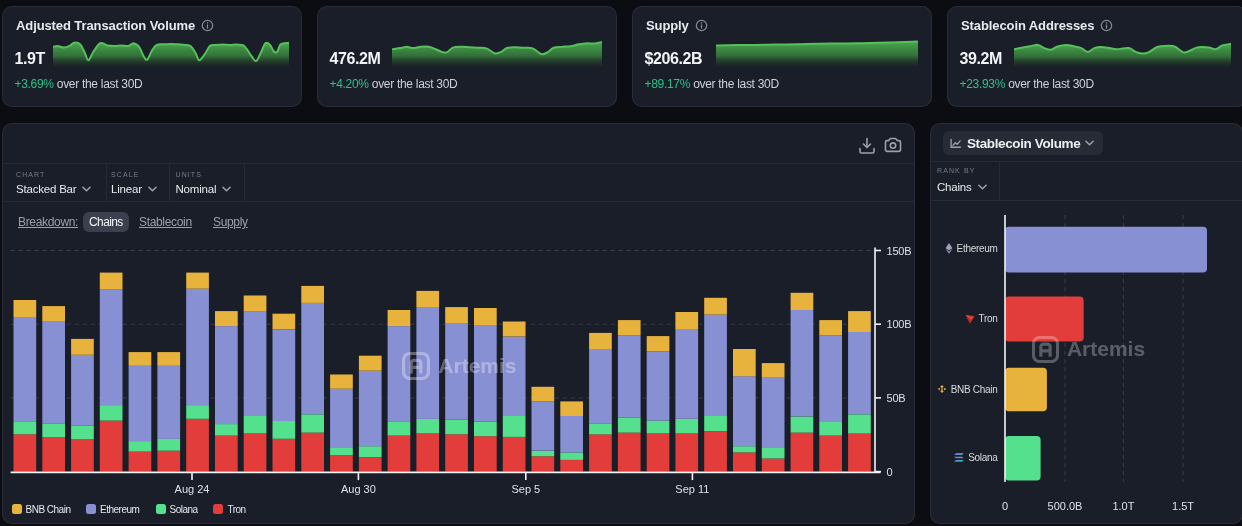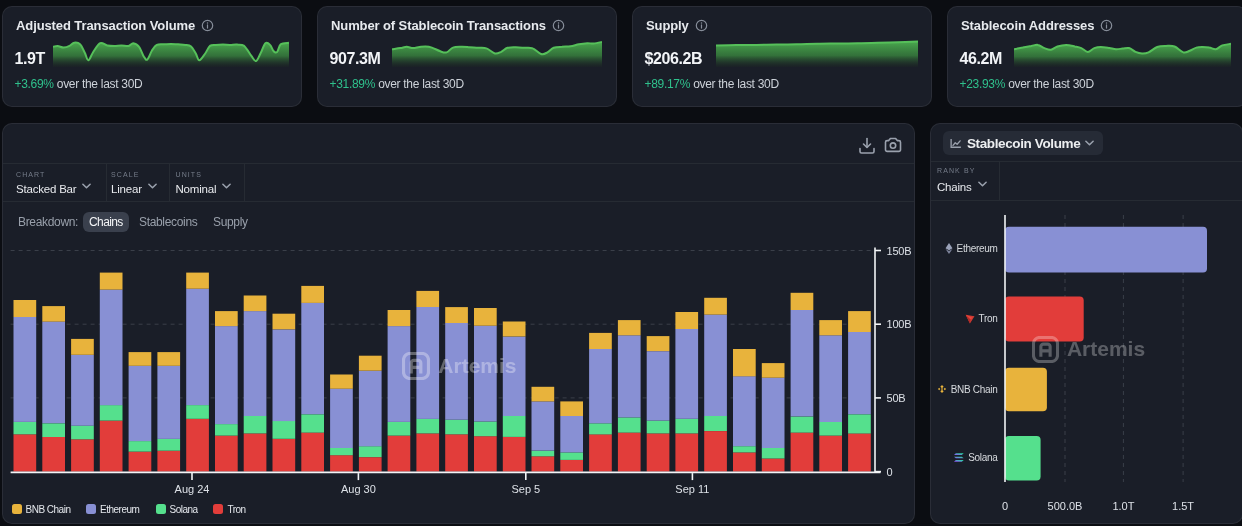--- a/index.html
+++ b/index.html
@@ -18,22 +18,22 @@
   border-radius:10px; }
 .hbtn { position:absolute; background:#262b36; border-radius:6px; display:flex; align-items:center;
   padding:0 9px 0 7px; height:24px; font-size:13.5px; font-weight:bold; color:#eceef0;
   letter-spacing:-0.38px; white-space:nowrap; }
 .hbtn svg:first-child { margin-right:5px; }
 .hbtn svg:last-child { margin-left:5px; }
 .hline { position:absolute; left:0; right:0; height:1px; background:#262b33; }
 .vline { position:absolute; width:1px; background:#262b33; }
 .lbl { position:absolute; font-size:7px; color:#767d8a; letter-spacing:1.1px; }
 .val { position:absolute; font-size:11.5px; color:#e8eaee; letter-spacing:-0.2px; display:flex;
-  gap:6px; white-space:nowrap; }
-.bd { position:absolute; font-size:12px; letter-spacing:-0.33px; color:#99a0ab; }
+  align-items:center; gap:6px; white-space:nowrap; }
+.bd { position:absolute; font-size:12px; letter-spacing:-0.33px; color:#99a0ab;text-decoration:underline; }
 .chip { position:absolute; background:#3a404d; border-radius:6px; color:#f4f5f7; font-size:12px;
   letter-spacing:-0.6px; height:20px; line-height:20px; padding:0 6px; }
 .leg { position:absolute; display:flex; align-items:center; gap:4px; font-size:10px;
   letter-spacing:-0.5px; color:#e4e7ec; height:12px; }
 .leg i { width:10px; height:10px; border-radius:2.5px; display:inline-block; }
 .rlab { position:absolute; font-size:10px; letter-spacing:-0.3px; color:#d7dade; display:flex;
   align-items:center; gap:4px; white-space:nowrap; }
 </style></head>
 <body>
 <div class="page">
@@ -54,40 +54,35 @@
               <stop offset="1" stop-color="#1d2a20" stop-opacity="0.25"></stop>
             </linearGradient>
           </defs>
           <path d="M0.0,6.8 C0.8,6.6 3.0,5.8 4.7,5.9 C6.5,6.1 8.7,7.6 10.6,7.6 C12.6,7.6 14.8,6.8 16.5,5.9 C18.3,5.1 19.5,3.0 21.2,2.7 C23.0,2.4 25.4,2.6 27.1,4.3 C28.9,6.0 30.5,10.3 31.9,13.0 C33.2,15.6 34.0,20.4 35.4,20.2 C36.8,20.1 38.2,15.0 40.1,12.2 C42.1,9.3 44.8,4.4 47.2,3.2 C49.6,2.1 51.9,5.0 54.3,5.4 C56.6,5.9 59.0,5.9 61.4,5.9 C63.7,5.9 66.1,5.4 68.4,5.4 C70.8,5.4 73.6,6.3 75.5,5.9 C77.5,5.6 78.5,3.1 80.2,3.2 C82.0,3.4 84.4,4.5 86.1,6.8 C87.9,9.0 89.5,14.6 90.9,16.7 C92.2,18.9 93.0,20.5 94.4,19.4 C95.8,18.4 97.5,12.7 99.1,10.3 C100.7,7.8 101.9,5.8 103.8,4.9 C105.8,3.9 108.6,4.5 110.9,4.3 C113.3,4.2 115.6,4.0 118.0,4.0 C120.4,4.0 122.7,4.2 125.1,4.3 C127.4,4.5 130.0,4.5 132.2,4.9 C134.3,5.2 136.3,5.0 138.1,6.5 C139.8,7.9 141.4,11.2 142.8,13.5 C144.2,15.8 144.7,20.2 146.3,20.2 C147.9,20.2 150.4,15.9 152.2,13.5 C154.0,11.1 155.2,7.4 156.9,5.9 C158.7,4.5 160.7,5.1 162.8,4.9 C165.0,4.6 167.6,4.6 169.9,4.6 C172.3,4.6 174.6,4.9 177.0,4.9 C179.4,4.9 181.7,4.4 184.1,4.6 C186.4,4.8 188.8,4.1 191.2,5.9 C193.5,7.8 196.3,13.1 198.2,15.7 C200.2,18.2 201.4,21.5 203.0,21.1 C204.5,20.6 206.1,15.9 207.7,13.0 C209.3,10.0 210.8,4.6 212.4,3.2 C214.0,1.9 215.7,3.5 217.1,4.9 C218.5,6.2 219.5,10.2 220.7,11.3 C221.8,12.5 223.0,13.1 224.2,11.9 C225.4,10.7 225.8,5.9 227.7,4.3 C229.7,2.8 234.6,3.0 236.0,2.7 L236,27 L0,27 Z" fill="url(#g1)"></path>
           <path d="M0.0,6.8 C0.8,6.6 3.0,5.8 4.7,5.9 C6.5,6.1 8.7,7.6 10.6,7.6 C12.6,7.6 14.8,6.8 16.5,5.9 C18.3,5.1 19.5,3.0 21.2,2.7 C23.0,2.4 25.4,2.6 27.1,4.3 C28.9,6.0 30.5,10.3 31.9,13.0 C33.2,15.6 34.0,20.4 35.4,20.2 C36.8,20.1 38.2,15.0 40.1,12.2 C42.1,9.3 44.8,4.4 47.2,3.2 C49.6,2.1 51.9,5.0 54.3,5.4 C56.6,5.9 59.0,5.9 61.4,5.9 C63.7,5.9 66.1,5.4 68.4,5.4 C70.8,5.4 73.6,6.3 75.5,5.9 C77.5,5.6 78.5,3.1 80.2,3.2 C82.0,3.4 84.4,4.5 86.1,6.8 C87.9,9.0 89.5,14.6 90.9,16.7 C92.2,18.9 93.0,20.5 94.4,19.4 C95.8,18.4 97.5,12.7 99.1,10.3 C100.7,7.8 101.9,5.8 103.8,4.9 C105.8,3.9 108.6,4.5 110.9,4.3 C113.3,4.2 115.6,4.0 118.0,4.0 C120.4,4.0 122.7,4.2 125.1,4.3 C127.4,4.5 130.0,4.5 132.2,4.9 C134.3,5.2 136.3,5.0 138.1,6.5 C139.8,7.9 141.4,11.2 142.8,13.5 C144.2,15.8 144.7,20.2 146.3,20.2 C147.9,20.2 150.4,15.9 152.2,13.5 C154.0,11.1 155.2,7.4 156.9,5.9 C158.7,4.5 160.7,5.1 162.8,4.9 C165.0,4.6 167.6,4.6 169.9,4.6 C172.3,4.6 174.6,4.9 177.0,4.9 C179.4,4.9 181.7,4.4 184.1,4.6 C186.4,4.8 188.8,4.1 191.2,5.9 C193.5,7.8 196.3,13.1 198.2,15.7 C200.2,18.2 201.4,21.5 203.0,21.1 C204.5,20.6 206.1,15.9 207.7,13.0 C209.3,10.0 210.8,4.6 212.4,3.2 C214.0,1.9 215.7,3.5 217.1,4.9 C218.5,6.2 219.5,10.2 220.7,11.3 C221.8,12.5 223.0,13.1 224.2,11.9 C225.4,10.7 225.8,5.9 227.7,4.3 C229.7,2.8 234.6,3.0 236.0,2.7" fill="none" stroke="#56c05a" stroke-width="2" stroke-linejoin="round"></path>
         </svg>
       </div>
   <div class="cp"><b>+3.69%</b> over the last 30D</div>
 </div>
 <div class="card" style="left:317px">
-  <div class="ct">Number of Stablecoin Transactions <svg width="13" height="13" viewBox="0 0 14 14" fill="none" stroke="#868d99" stroke-width="1.3">
-          <circle cx="7" cy="7" r="5.6"></circle>
-          <path d="M7 6.4v3.4" stroke-linecap="round"></path>
-          <circle cx="7" cy="4.3" r="0.8" fill="#868d99" stroke="none"></circle>
-        </svg></div>
-  <div class="cv">907.3M</div>
+  <div class="cv">476.2M</div>
   <div class="spark" style="left:73.7px">
         <svg width="210" height="27" viewBox="0 0 210 27" style="display:block">
           <defs>
             <linearGradient id="g2" x1="0" y1="0" x2="0" y2="1">
               <stop offset="0" stop-color="#4caf50" stop-opacity="0.95"></stop>
               <stop offset="0.55" stop-color="#3b8c40" stop-opacity="0.75"></stop>
               <stop offset="1" stop-color="#1d2a20" stop-opacity="0.25"></stop>
             </linearGradient>
           </defs>
           <path d="M0.0,9.2 C1.4,9.0 6.0,8.5 8.4,8.1 C10.9,7.7 12.6,6.8 14.7,6.8 C16.8,6.8 18.9,8.1 21.0,8.1 C23.1,8.1 25.2,7.3 27.3,7.0 C29.4,6.8 31.5,6.4 33.6,6.5 C35.7,6.6 37.4,6.8 39.9,7.6 C42.4,8.4 45.9,10.5 48.3,11.3 C50.8,12.2 52.5,13.1 54.6,12.4 C56.7,11.8 58.5,8.5 60.9,7.6 C63.3,6.6 66.5,6.8 69.3,6.8 C72.1,6.7 74.9,7.1 77.7,7.3 C80.5,7.5 83.3,7.6 86.1,7.8 C88.9,8.0 91.7,7.4 94.5,8.4 C97.3,9.3 100.4,12.9 102.9,13.5 C105.3,14.1 107.1,12.8 109.2,11.9 C111.3,10.9 113.1,8.6 115.5,7.8 C118.0,7.1 121.1,7.3 123.9,7.3 C126.7,7.3 129.5,7.6 132.3,7.8 C135.1,8.0 137.9,7.3 140.7,8.4 C143.5,9.4 146.7,13.4 149.1,14.0 C151.5,14.7 153.3,13.5 155.4,12.4 C157.5,11.4 159.2,8.8 161.7,7.8 C164.2,6.9 167.3,7.0 170.1,6.8 C172.9,6.5 175.7,6.6 178.5,6.2 C181.3,5.8 184.1,4.8 186.9,4.3 C189.7,3.8 192.9,3.4 195.3,3.2 C197.8,3.1 199.2,3.7 201.6,3.5 C204.0,3.3 208.6,2.2 210.0,1.9 L210,27 L0,27 Z" fill="url(#g2)"></path>
           <path d="M0.0,9.2 C1.4,9.0 6.0,8.5 8.4,8.1 C10.9,7.7 12.6,6.8 14.7,6.8 C16.8,6.8 18.9,8.1 21.0,8.1 C23.1,8.1 25.2,7.3 27.3,7.0 C29.4,6.8 31.5,6.4 33.6,6.5 C35.7,6.6 37.4,6.8 39.9,7.6 C42.4,8.4 45.9,10.5 48.3,11.3 C50.8,12.2 52.5,13.1 54.6,12.4 C56.7,11.8 58.5,8.5 60.9,7.6 C63.3,6.6 66.5,6.8 69.3,6.8 C72.1,6.7 74.9,7.1 77.7,7.3 C80.5,7.5 83.3,7.6 86.1,7.8 C88.9,8.0 91.7,7.4 94.5,8.4 C97.3,9.3 100.4,12.9 102.9,13.5 C105.3,14.1 107.1,12.8 109.2,11.9 C111.3,10.9 113.1,8.6 115.5,7.8 C118.0,7.1 121.1,7.3 123.9,7.3 C126.7,7.3 129.5,7.6 132.3,7.8 C135.1,8.0 137.9,7.3 140.7,8.4 C143.5,9.4 146.7,13.4 149.1,14.0 C151.5,14.7 153.3,13.5 155.4,12.4 C157.5,11.4 159.2,8.8 161.7,7.8 C164.2,6.9 167.3,7.0 170.1,6.8 C172.9,6.5 175.7,6.6 178.5,6.2 C181.3,5.8 184.1,4.8 186.9,4.3 C189.7,3.8 192.9,3.4 195.3,3.2 C197.8,3.1 199.2,3.7 201.6,3.5 C204.0,3.3 208.6,2.2 210.0,1.9" fill="none" stroke="#56c05a" stroke-width="2" stroke-linejoin="round"></path>
         </svg>
       </div>
-  <div class="cp"><b>+31.89%</b> over the last 30D</div>
+  <div class="cp"><b>+4.20%</b> over the last 30D</div>
 </div>
 <div class="card" style="left:632px">
   <div class="ct">Supply <svg width="13" height="13" viewBox="0 0 14 14" fill="none" stroke="#868d99" stroke-width="1.3">
           <circle cx="7" cy="7" r="5.6"></circle>
           <path d="M7 6.4v3.4" stroke-linecap="round"></path>
           <circle cx="7" cy="4.3" r="0.8" fill="#868d99" stroke="none"></circle>
         </svg></div>
   <div class="cv">$206.2B</div>
   <div class="spark" style="left:82.8px">
         <svg width="202" height="27" viewBox="0 0 202 27" style="display:block">
@@ -103,21 +98,21 @@
         </svg>
       </div>
   <div class="cp"><b>+89.17%</b> over the last 30D</div>
 </div>
 <div class="card" style="left:947px">
   <div class="ct">Stablecoin Addresses <svg width="13" height="13" viewBox="0 0 14 14" fill="none" stroke="#868d99" stroke-width="1.3">
           <circle cx="7" cy="7" r="5.6"></circle>
           <path d="M7 6.4v3.4" stroke-linecap="round"></path>
           <circle cx="7" cy="4.3" r="0.8" fill="#868d99" stroke="none"></circle>
         </svg></div>
-  <div class="cv">46.2M</div>
+  <div class="cv">39.2M</div>
   <div class="spark" style="left:65.9px">
         <svg width="217" height="27" viewBox="0 0 217 27" style="display:block">
           <defs>
             <linearGradient id="g4" x1="0" y1="0" x2="0" y2="1">
               <stop offset="0" stop-color="#4caf50" stop-opacity="0.95"></stop>
               <stop offset="0.55" stop-color="#3b8c40" stop-opacity="0.75"></stop>
               <stop offset="1" stop-color="#1d2a20" stop-opacity="0.25"></stop>
             </linearGradient>
           </defs>
           <path d="M0.0,9.2 C1.4,8.9 5.8,8.1 8.7,7.6 C11.6,7.0 14.8,6.4 17.4,5.9 C19.9,5.5 21.7,4.5 23.9,4.9 C26.0,5.2 28.2,7.3 30.4,8.1 C32.6,8.9 34.7,10.0 36.9,9.7 C39.1,9.4 40.9,7.3 43.4,6.5 C45.9,5.7 49.2,4.9 52.1,4.9 C55.0,4.9 58.2,5.9 60.8,6.5 C63.3,7.0 65.1,7.2 67.3,8.1 C69.4,9.0 71.6,11.9 73.8,11.9 C76.0,11.9 78.1,8.9 80.3,8.1 C82.5,7.3 84.3,7.0 86.8,7.0 C89.3,7.0 92.9,7.7 95.5,8.1 C98.0,8.5 99.8,9.1 102.0,9.2 C104.2,9.3 106.3,8.8 108.5,8.6 C110.7,8.5 112.8,7.6 115.0,8.1 C117.2,8.6 119.4,11.0 121.5,11.9 C123.7,12.8 125.9,13.4 128.0,13.5 C130.2,13.6 132.0,13.5 134.5,12.4 C137.1,11.3 140.3,8.1 143.2,7.0 C146.1,5.9 149.0,6.0 151.9,5.9 C154.8,5.9 157.7,5.4 160.6,6.5 C163.5,7.6 166.7,11.7 169.3,12.4 C171.8,13.1 173.6,11.6 175.8,10.8 C177.9,10.0 180.1,8.2 182.3,7.6 C184.4,6.9 186.6,7.0 188.8,7.0 C191.0,7.0 193.1,7.2 195.3,7.6 C197.5,7.9 199.6,9.5 201.8,9.2 C204.0,8.8 205.8,6.3 208.3,5.4 C210.9,4.5 215.6,4.1 217.0,3.8 L217,27 L0,27 Z" fill="url(#g4)"></path>
@@ -151,21 +146,21 @@
         </svg></div>
   <div class="vline" style="left:166px; top:39px; height:38.5px"></div>
   <div class="lbl" style="left:172.5px; top:47px">UNITS</div>
   <div class="val" style="left:172.5px; top:59.5px">Nominal <svg width="9" height="6" viewBox="0 0 10 6" fill="none" stroke="#9aa1ad" stroke-width="1.7" stroke-linecap="round" stroke-linejoin="round">
           <path d="M1 1l4 4 4-4"></path>
         </svg></div>
   <div class="vline" style="left:241px; top:39px; height:38.5px"></div>
   <div class="hline" style="top:77.5px"></div>
   <div class="bd" style="left:15px; top:91.5px">Breakdown:</div>
   <div class="chip" style="left:80px; top:88.5px">Chains</div>
-  <div class="bd" style="left:136px; top:91.5px">Stablecoins</div>
+  <div class="bd" style="left:136px; top:91.5px">Stablecoin</div>
   <div class="bd" style="left:210px; top:91.5px">Supply</div>
 
   <svg width="913" height="401" viewBox="0 0 913 401" style="position:absolute;left:0;top:0">
 <line x1="7.6" y1="273.9" x2="872" y2="273.9" stroke="#3a3f49" stroke-width="1" stroke-dasharray="4 4"></line>
 <line x1="7.6" y1="200.2" x2="872" y2="200.2" stroke="#3a3f49" stroke-width="1" stroke-dasharray="4 4"></line>
 <line x1="7.6" y1="126.5" x2="872" y2="126.5" stroke="#3a3f49" stroke-width="1" stroke-dasharray="4 4"></line>
 <rect x="10.5" y="310.3" width="22.7" height="37.3" fill="#e23d3a"></rect>
 <rect x="10.5" y="297.9" width="22.7" height="12.4" fill="#55e08d"></rect>
 <rect x="10.5" y="193.0" width="22.7" height="104.9" fill="#8890d4"></rect>
 <rect x="10.5" y="176.0" width="22.7" height="17.0" fill="#e8b33c"></rect>

